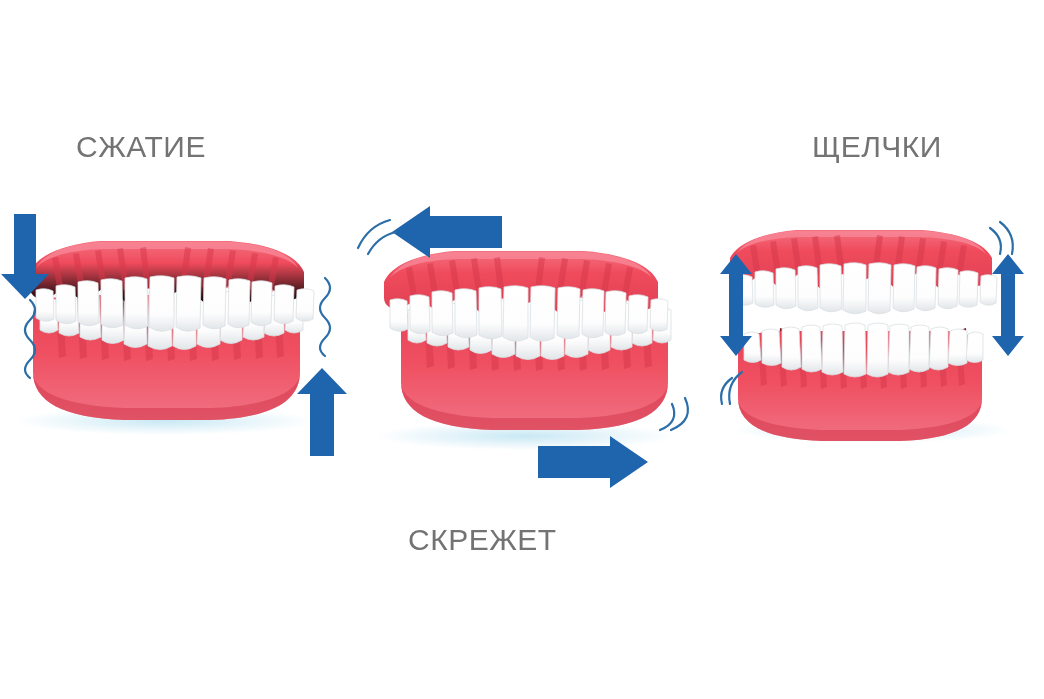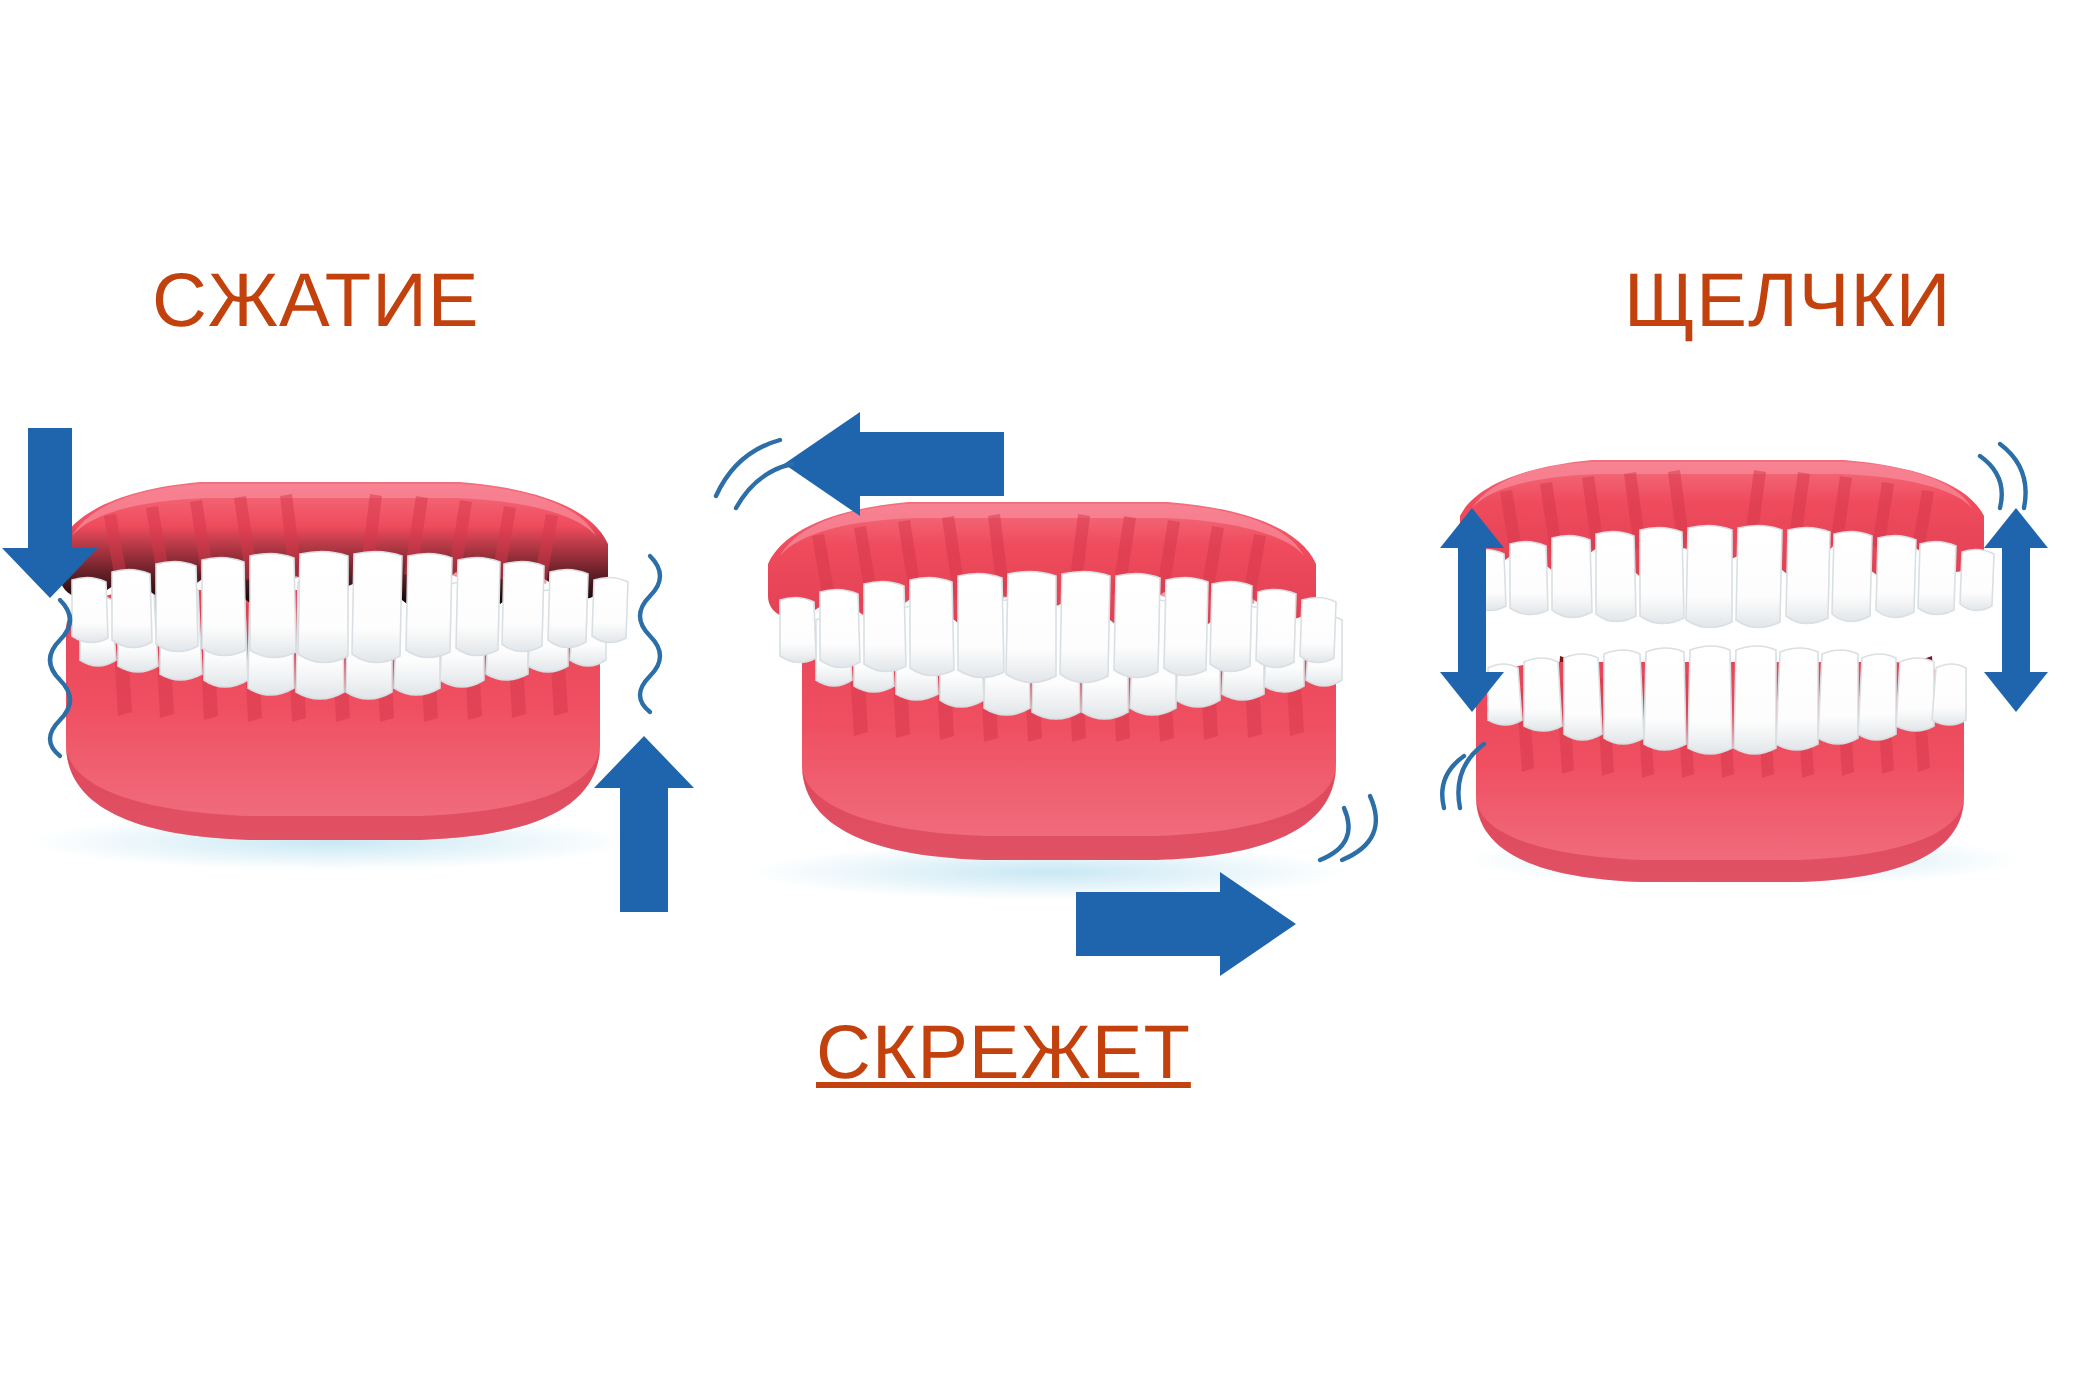--- a/index.html
+++ b/index.html
@@ -8,30 +8,30 @@
     width:1044px;height:699px;
     background:#ffffff;
     font-family:"Liberation Sans","DejaVu Sans",sans-serif;
     overflow:hidden;
     position:relative;
   }
   #stage{position:relative;width:1044px;height:699px;}
 
   .label{
     position:absolute;
-    color:#c2410c;
-    font-size:38px;
+    color:#737373;
+    font-size:30px;
     font-weight:400;
     letter-spacing:0.5px;
     white-space:nowrap;
     line-height:1;
   }
   #label-clench{left:76px;top:132px;}
   #label-clicks{left:772px;top:132px;margin-left:40px;}
-  #label-grind{left:408px;top:508px;text-decoration:underline;}
+  #label-grind{left:408px;top:525px;}
 
   .panel{position:absolute;}
   #panel-clench{left:0px;top:196px;width:360px;height:260px;}
   #panel-grind{left:350px;top:196px;width:360px;height:290px;}
   #panel-clicks{left:700px;top:216px;width:344px;height:236px;}
 
   .panel svg{display:block;overflow:visible;}
 </style>
 </head>
 <body>

